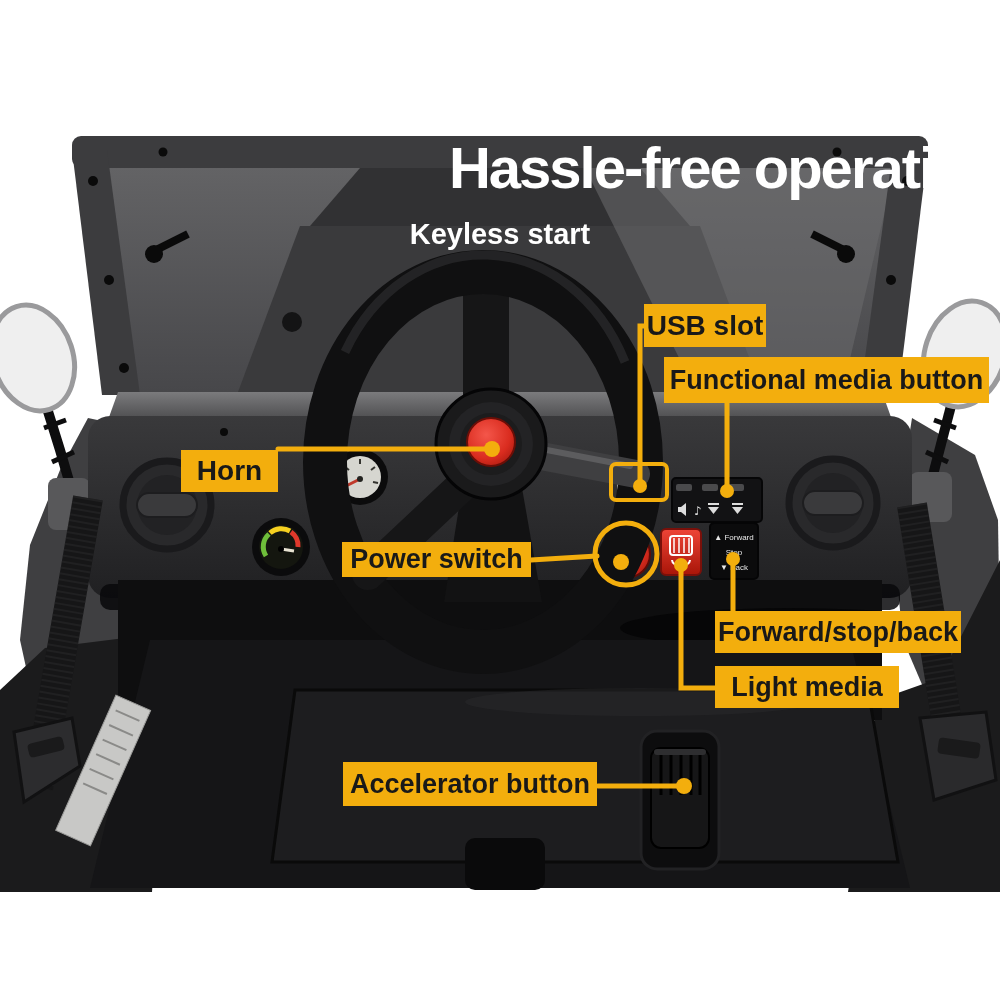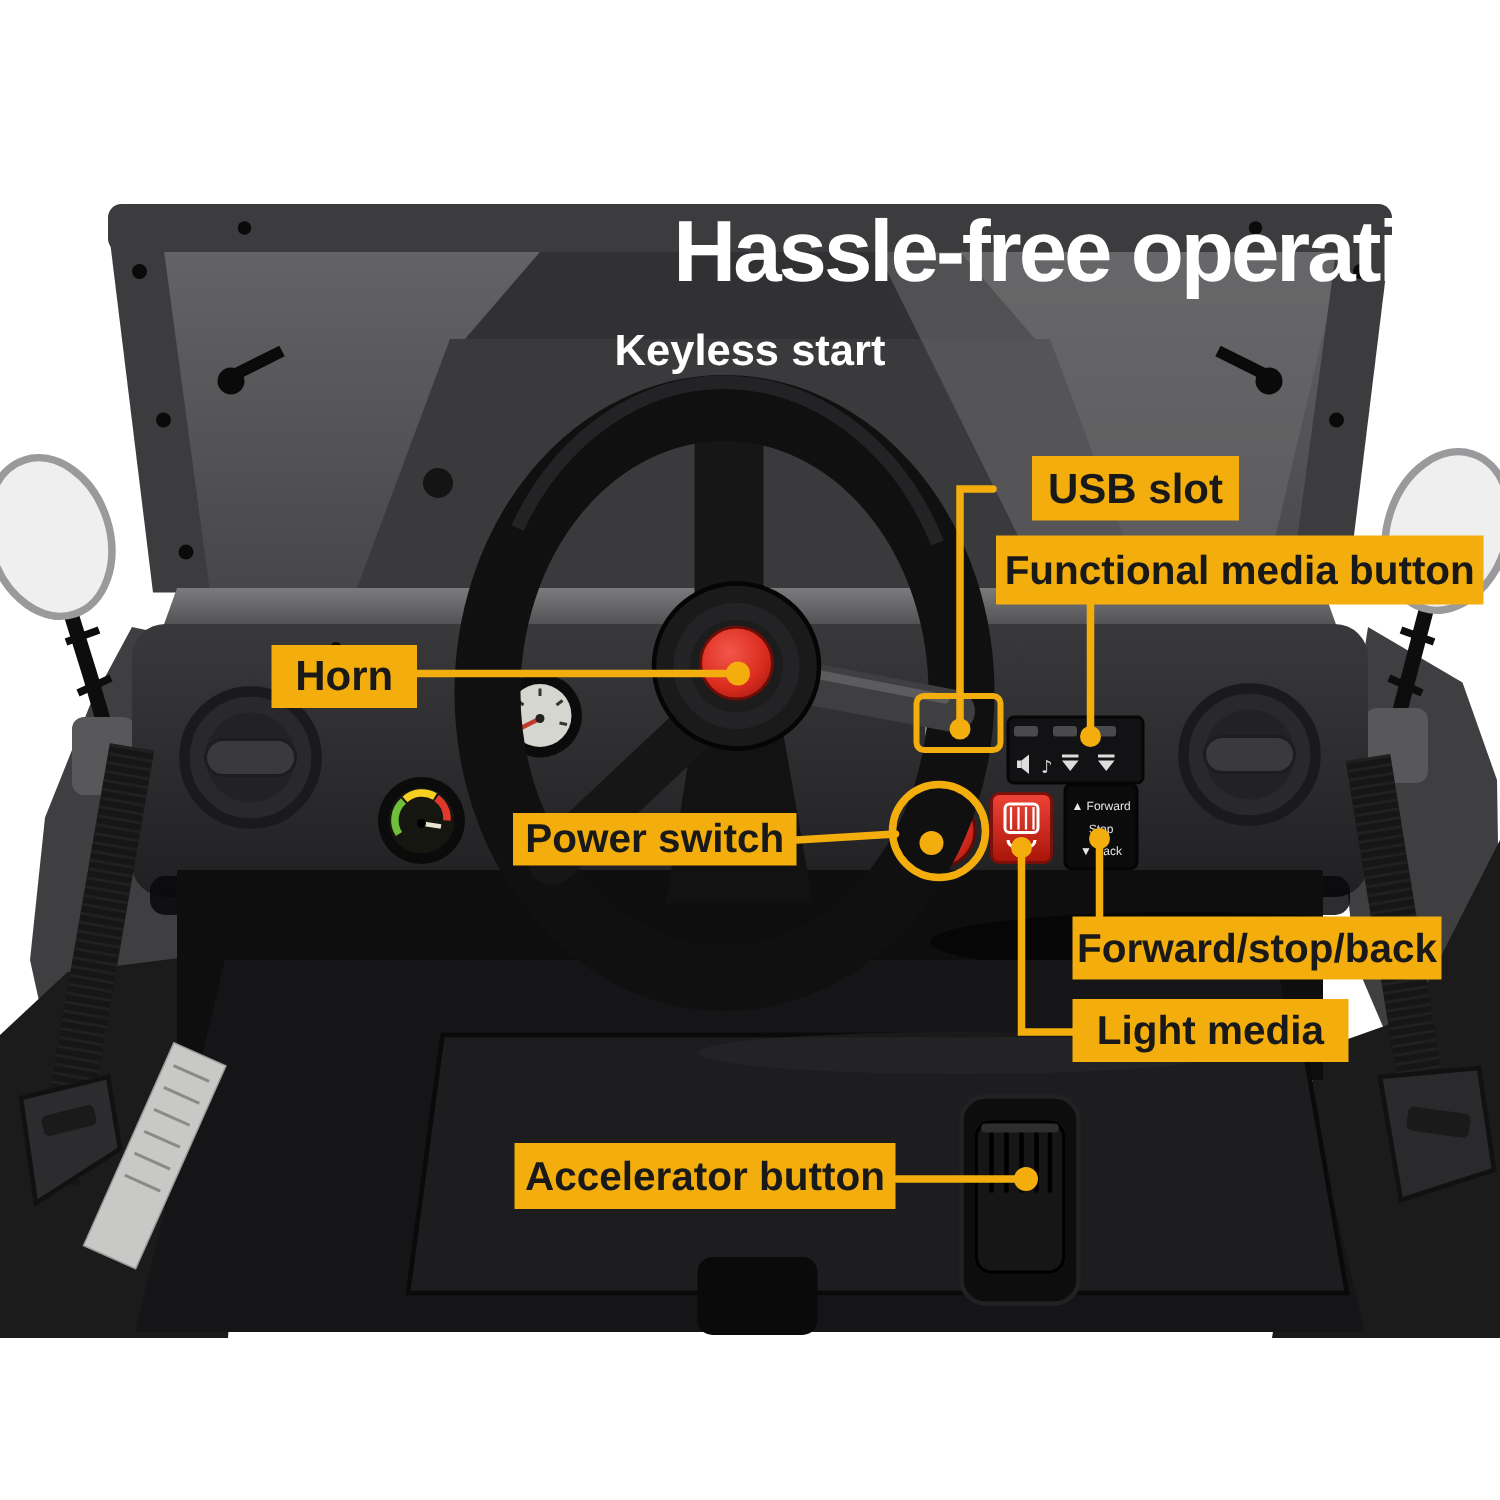--- a/index.html
+++ b/index.html
@@ -6,23 +6,23 @@
   .stage{position:relative;width:1000px;height:1000px;background:#ffffff;overflow:hidden;
          font-family:"Liberation Sans", sans-serif;}
   .stage svg{position:absolute;left:0;top:0;}
   .page-title{position:absolute;left:0;top:138px;width:1000px;text-align:right;
       color:#ffffff;font-size:58px;font-weight:bold;letter-spacing:-2px;line-height:1.05;}
   .page-subtitle{position:absolute;left:0;top:218px;width:1000px;text-align:center;
       color:#ffffff;font-size:29px;font-weight:600;letter-spacing:0px;}
   .callout-label{position:absolute;background:#F3AE0D;color:#191919;font-weight:bold;
       display:flex;align-items:center;justify-content:center;white-space:nowrap;
       font-size:27px;}
-  .lbl-usb{left:688px;top:304px;width:138px;height:43px;font-size:28px;}
+  .lbl-usb{left:644px;top:304px;width:122px;height:43px;font-size:28px;}
   .lbl-media{left:664px;top:357px;width:325px;height:46px;font-size:27px;}
-  .lbl-horn{left:181px;top:430px;width:97px;height:42px;font-size:28px;}
+  .lbl-horn{left:181px;top:450px;width:97px;height:42px;font-size:28px;}
   .lbl-power{left:342px;top:542px;width:189px;height:35px;font-size:27px;}
   .lbl-dir{left:715px;top:611px;width:246px;height:42px;font-size:27px;}
   .lbl-light{left:715px;top:666px;width:184px;height:42px;font-size:27px;}
   .lbl-accel{left:343px;top:762px;width:254px;height:44px;font-size:27px;}
 </style>
 </head>
 <body>
 
 <div class="stage">
 

